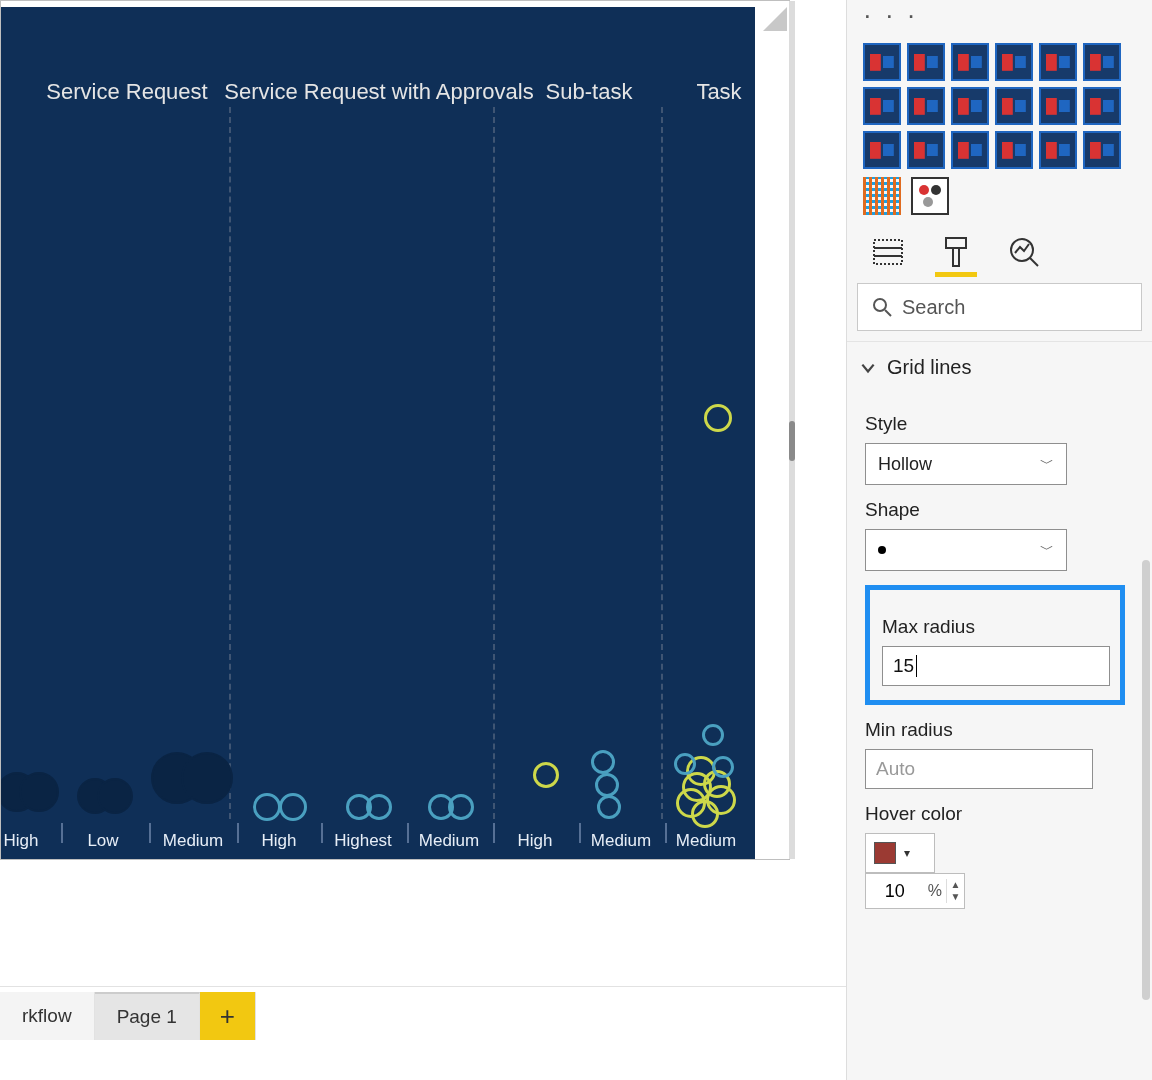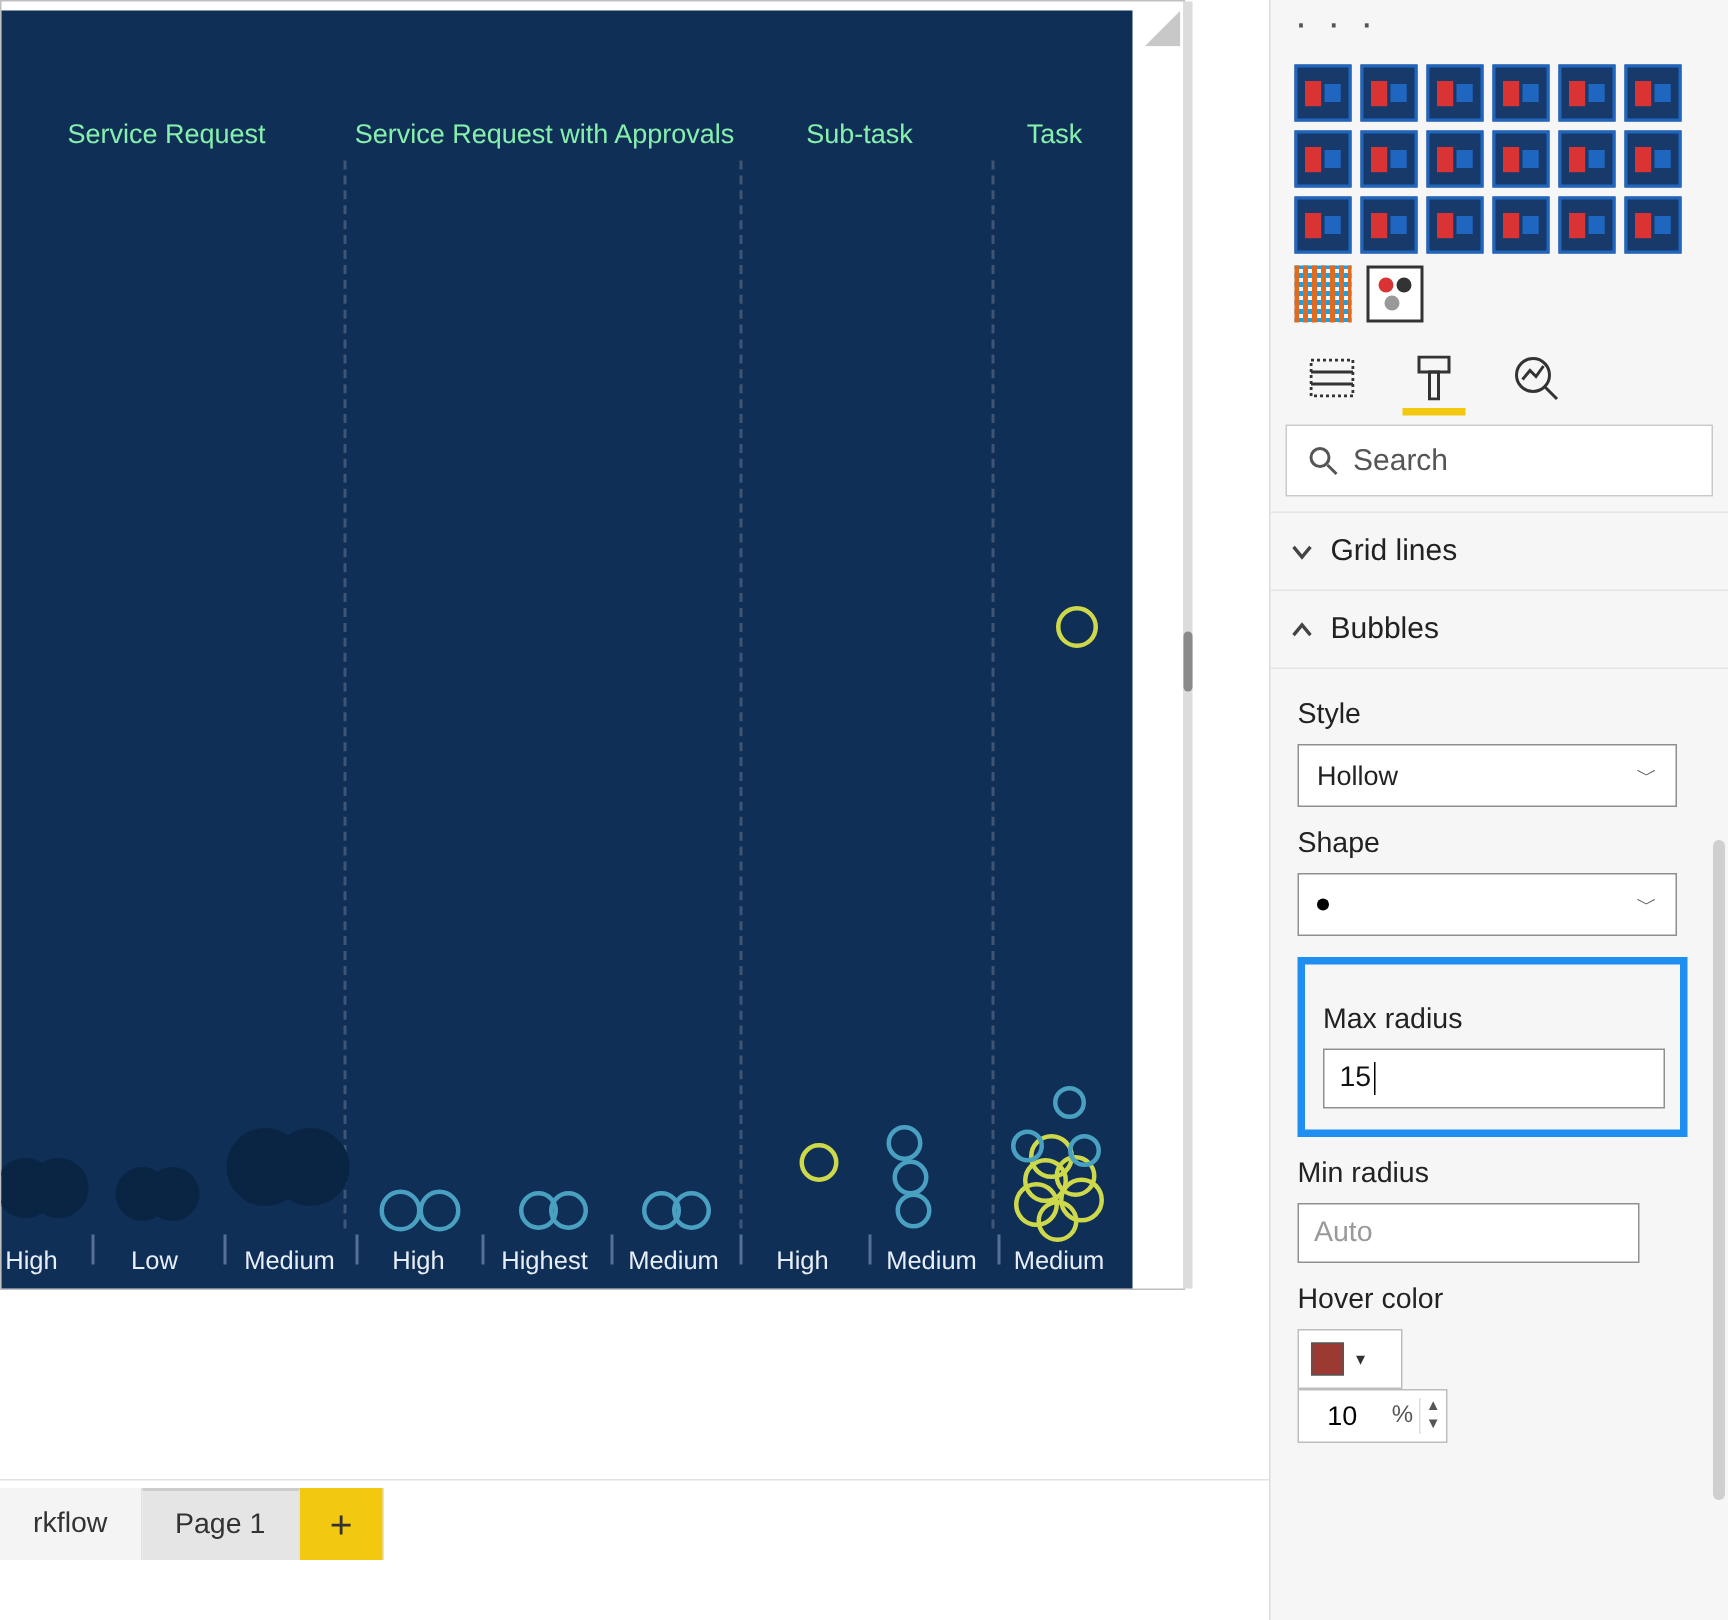--- a/index.html
+++ b/index.html
@@ -22,22 +22,22 @@
   }
   .chart-scroll {
     position: absolute; right: -6px; top: 0; width: 6px; height: 100%;
     background: #dcdcdc;
   }
   .chart-scroll-thumb {
     position: absolute; right: -6px; top: 420px; width: 6px; height: 40px;
     background: #8a8a8a; border-radius: 3px;
   }
   .col-header-row {
-    position: absolute; top: 72px; left: 0; right: 0; height: 26px;
-    color: #86efac; font-size: 18px;
+    position: absolute; top: 72px; left: 16px; right: 0; height: 26px;
+    color: #e5e5e5; font-size: 22px;
   }
   .col-header { position: absolute; text-align: center; transform: translateX(-50%); white-space: nowrap; }
   .vline {
     position: absolute; top: 100px; bottom: 40px; width: 0;
     border-left: 2px dashed #3f5573;
   }
   .xaxis {
     position: absolute; left: 0; right: 0; bottom: 0; height: 40px;
     color: #e7eef7; font-size: 17px;
   }
@@ -106,21 +106,21 @@
   }
   .section-row {
     display:flex; align-items:center; gap:10px; padding: 14px 12px; border-top:1px solid #e4e4e4;
     font-size:20px; color:#222; cursor:pointer;
   }
   .chev { width:18px; height:18px; }
   .field-group { padding: 6px 18px 18px; }
   .flabel { font-size: 19px; color: #222; margin: 14px 0 8px; }
   .select {
     height: 42px; border:1px solid #8f8f8f; background:#fff; display:flex; align-items:center;
-    justify-content:space-between; padding: 0 12px; font-size:18px; color:#222; width: 253px;
+    justify-content:space-between; padding: 0 12px; font-size:18px; color:#222; width: 202px;
   }
   .select .caret { color:#666; font-size:14px; }
   .dot-shape { width:8px; height:8px; background:#000; border-radius:50%; }
   .highlight-box {
     border: 5px solid #1f8ef1; padding: 10px 12px 14px; margin: 14px 0 6px; width: 260px;
   }
   .text-input {
     height: 40px; width: 228px; border:1px solid #8f8f8f; background:#fff; padding: 0 10px;
     font-size: 19px; color:#111; display:flex; align-items:center;
   }
@@ -293,26 +293,20 @@
       </div>
     </div>
 
     <div class="section-row">
       <svg class="chev" viewBox="0 0 16 16">
           <polyline points="3,5 8,11 13,5" fill="none" stroke="#444" stroke-width="2"></polyline>
         </svg>
       <span>Grid lines</span>
     </div>
 
-    <div class="section-row" style="border-bottom:1px solid #e4e4e4;">
-      <svg class="chev" viewBox="0 0 16 16">
-          <polyline points="3,11 8,5 13,11" fill="none" stroke="#444" stroke-width="2"></polyline>
-        </svg>
-      <span>Bubbles</span>
-    </div>
 
     <div class="field-group">
       <div class="flabel">Style</div>
       <div class="select">
         <span>Hollow</span>
         <span class="caret">﹀</span>
       </div>
 
       <div class="flabel">Shape</div>
       <div class="select">

